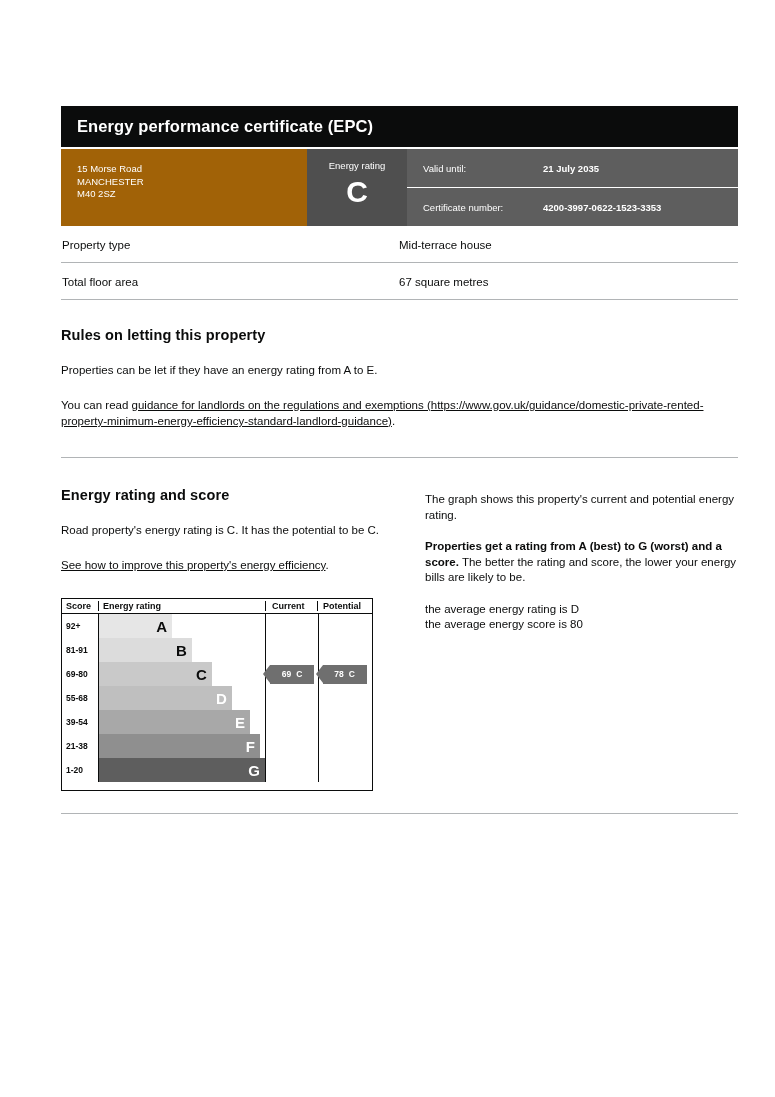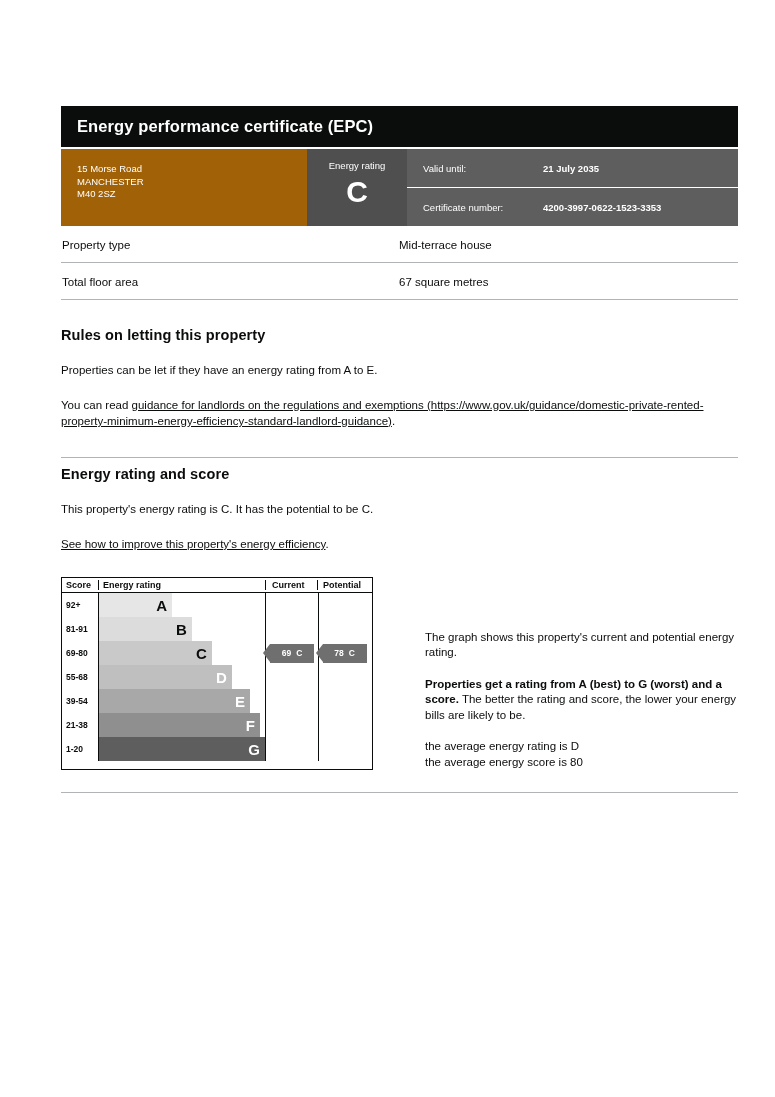--- a/index.html
+++ b/index.html
@@ -121,22 +121,21 @@
   
   .divider {
     border: none;
     border-top: 1px solid #b1b4b6;
     margin: 28px 0 0 0;
   }
 
   
   .cols {
     display: flex;
-    margin-top: 8px;
-    align-items: flex-end;
+    margin-top: 29px;
   }
   .col-left { width: 364px; }
   .col-right { flex: 1; padding-top: 5px; }
   .col-right p { font-size: 11.5px; line-height: 15.5px; margin: 0 0 16px 0; }
   .col-right p.tight { margin-bottom: 0; }
   .col-right p.sp { margin-top: 16px; }
   .col-left h2 { margin-top: 0; }
   .col-left p { font-size: 11.5px; line-height: 16px; }
 
   
@@ -279,21 +278,21 @@
 
   <h2 class="section-title">Rules on letting this property</h2>
   <p class="body">Properties can be let if they have an energy rating from A to E.</p>
   <p class="body"><span>You can read </span><a class="link" href="#">guidance for landlords on the regulations and exemptions (https://www.gov.uk/guidance/domestic-private-rented-property-minimum-energy-efficiency-standard-landlord-guidance)</a><span>.</span></p>
 
   <hr class="divider">
 
   <div class="cols">
     <div class="col-left">
       <h2 class="section-title">Energy rating and score</h2>
-      <p class="body">This property's energy rating is C. It has the potential to be C.</p>
+      <p class="body">Road property's energy rating is C. It has the potential to be C.</p>
       <p class="body"><a class="link" href="#">See how to improve this property's energy efficiency</a><span>.</span></p>
 
       <div class="graph">
         <div class="graph-head">
           <div class="gh-score">Score</div>
           <div class="gh-rating">Energy rating</div>
           <div class="gh-current">Current</div>
           <div class="gh-potential">Potential</div>
         </div>
         <div class="graph-body">

